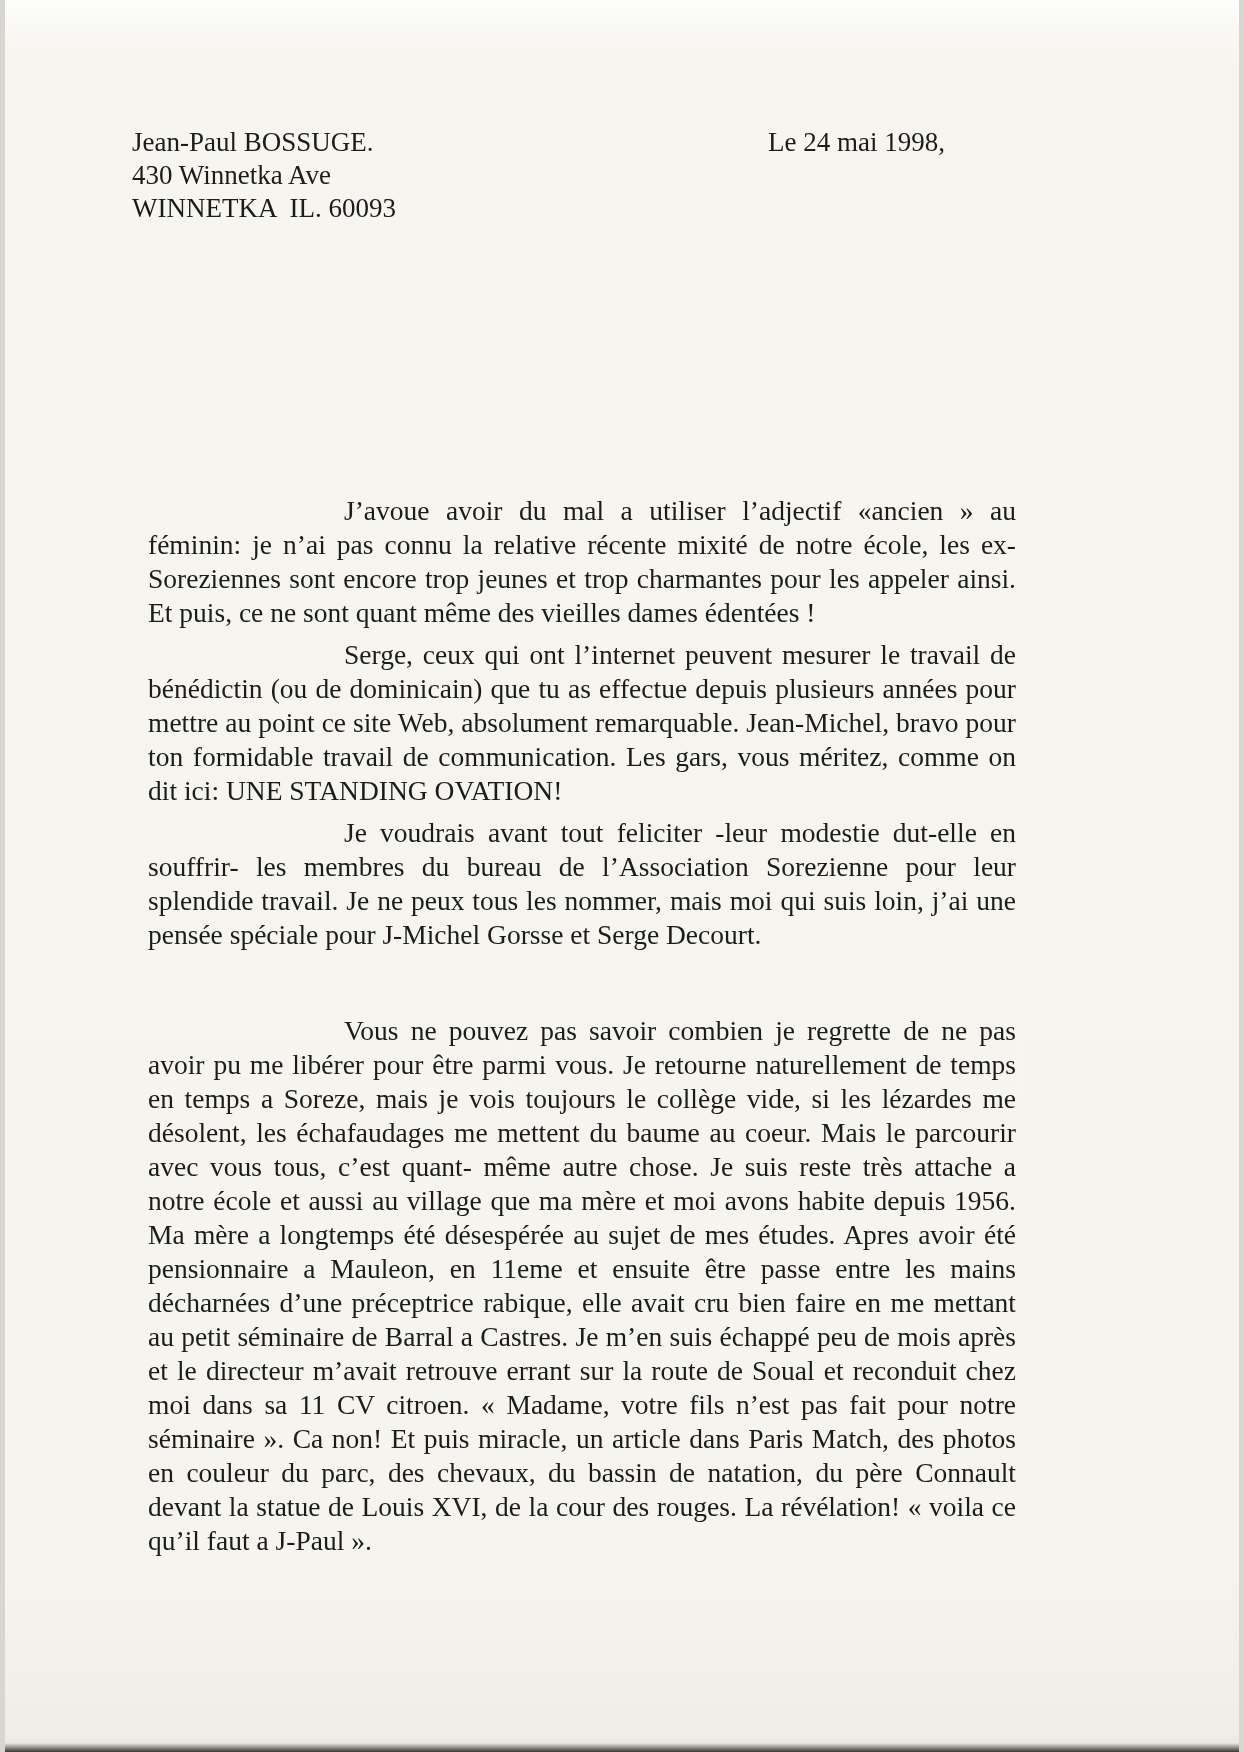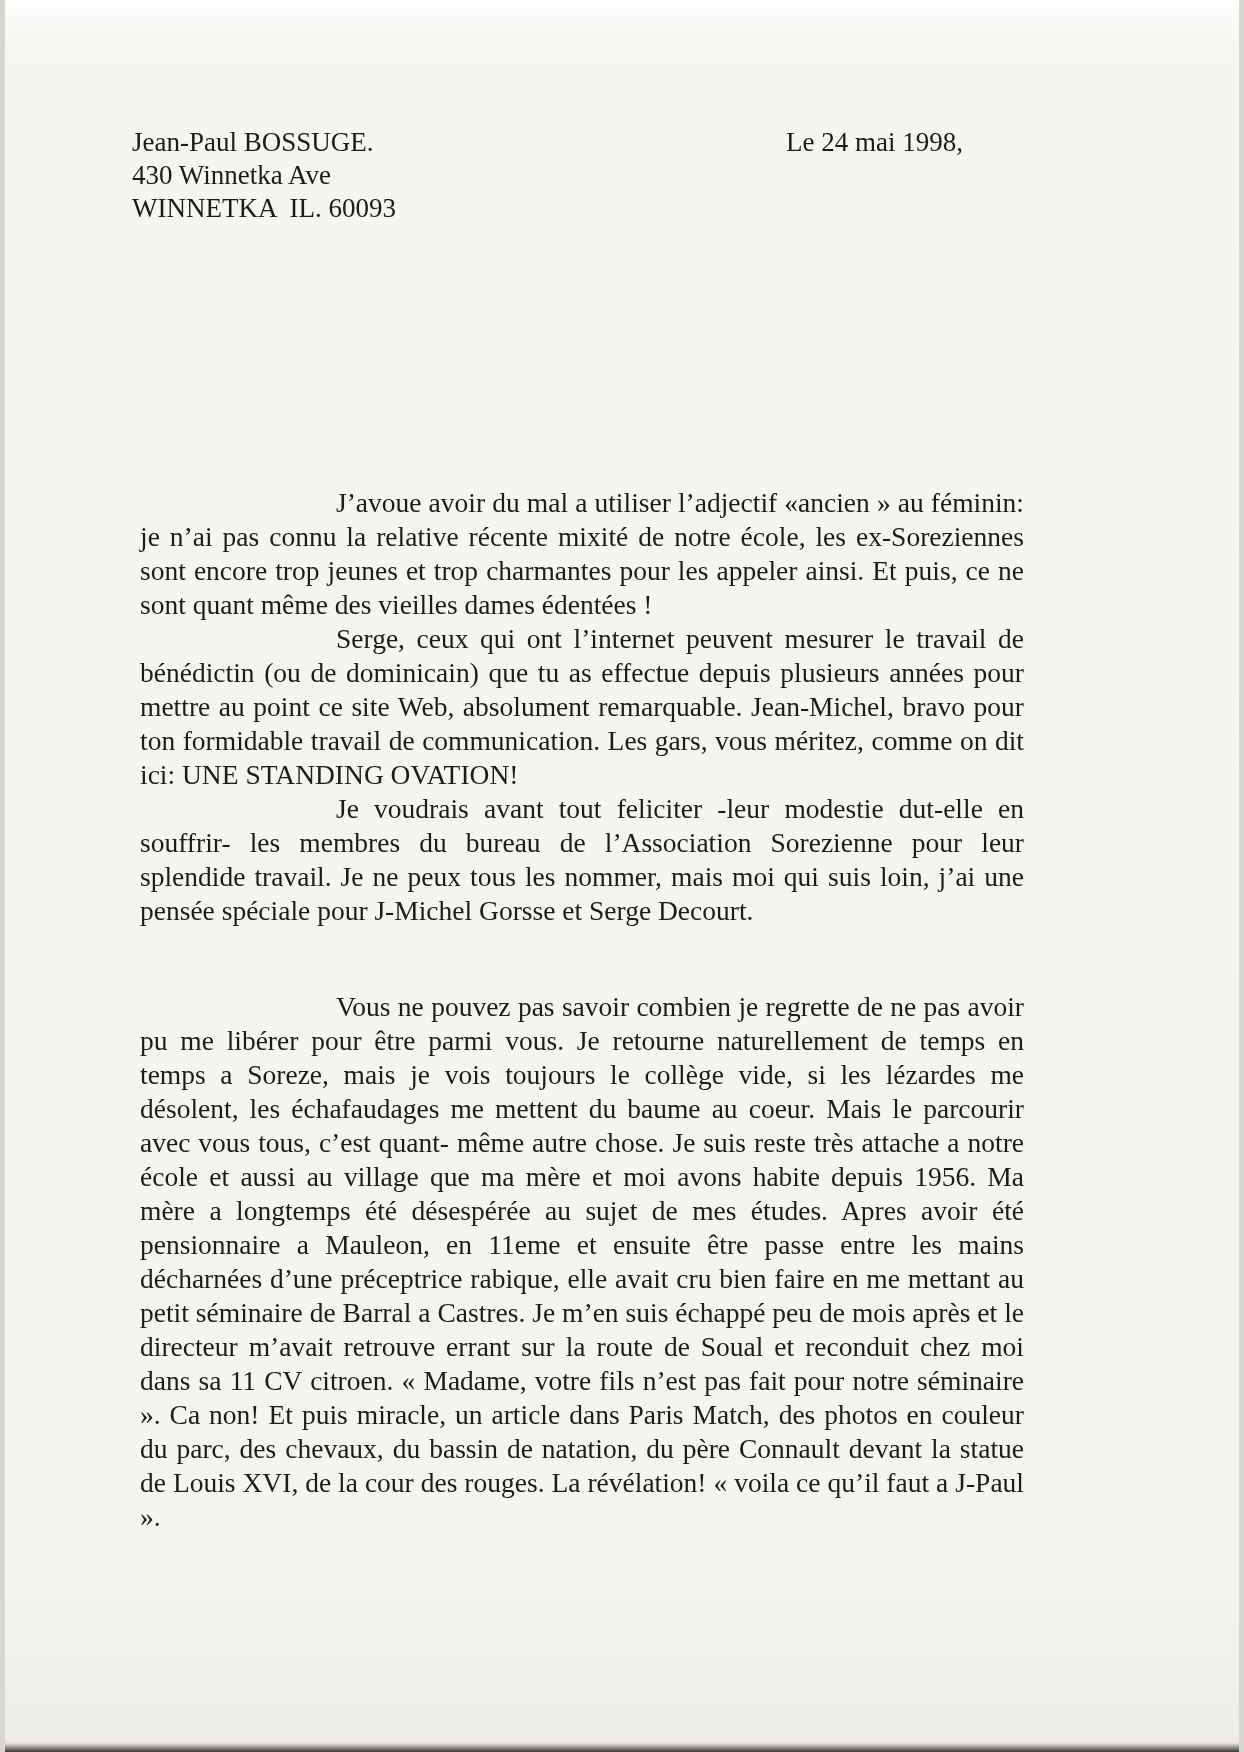--- a/index.html
+++ b/index.html
@@ -20,34 +20,34 @@
   .scan-bottom-edge{
     position:absolute;left:0;right:0;bottom:0;height:9px;
     background:linear-gradient(180deg,rgba(62,60,55,0) 0%,rgba(62,60,55,.55) 55%,#393732 100%);
   }
   .sender{
     position:absolute;left:127px;top:126px;
     font-size:27px;line-height:33px;
   }
   .sender div{white-space:pre-wrap;}
   .date{
-    position:absolute;left:781px;top:126px;
+    position:absolute;left:763px;top:126px;
     font-size:27px;line-height:33px;
   }
   .salutation{
     position:absolute;left:330px;top:443px;
     font-size:29px;line-height:34px;white-space:pre-wrap;
   }
   .sal-prefix{font-size:23px;}
   .letter-body{
     position:absolute;left:135px;top:486px;width:884px;
     font-size:27.5px;line-height:34px;
     text-align:justify;text-justify:inter-word;
   }
-  .para{margin:0;text-indent:196px;}
+  .para{margin:8px;text-indent:196px;}
   .para.gap-before{margin-top:62px;}
 </style>
 </head>
 <body>
 
 <div class="page">
 
   <div class="scan-top-edge"></div>
 
   <div class="sender">

